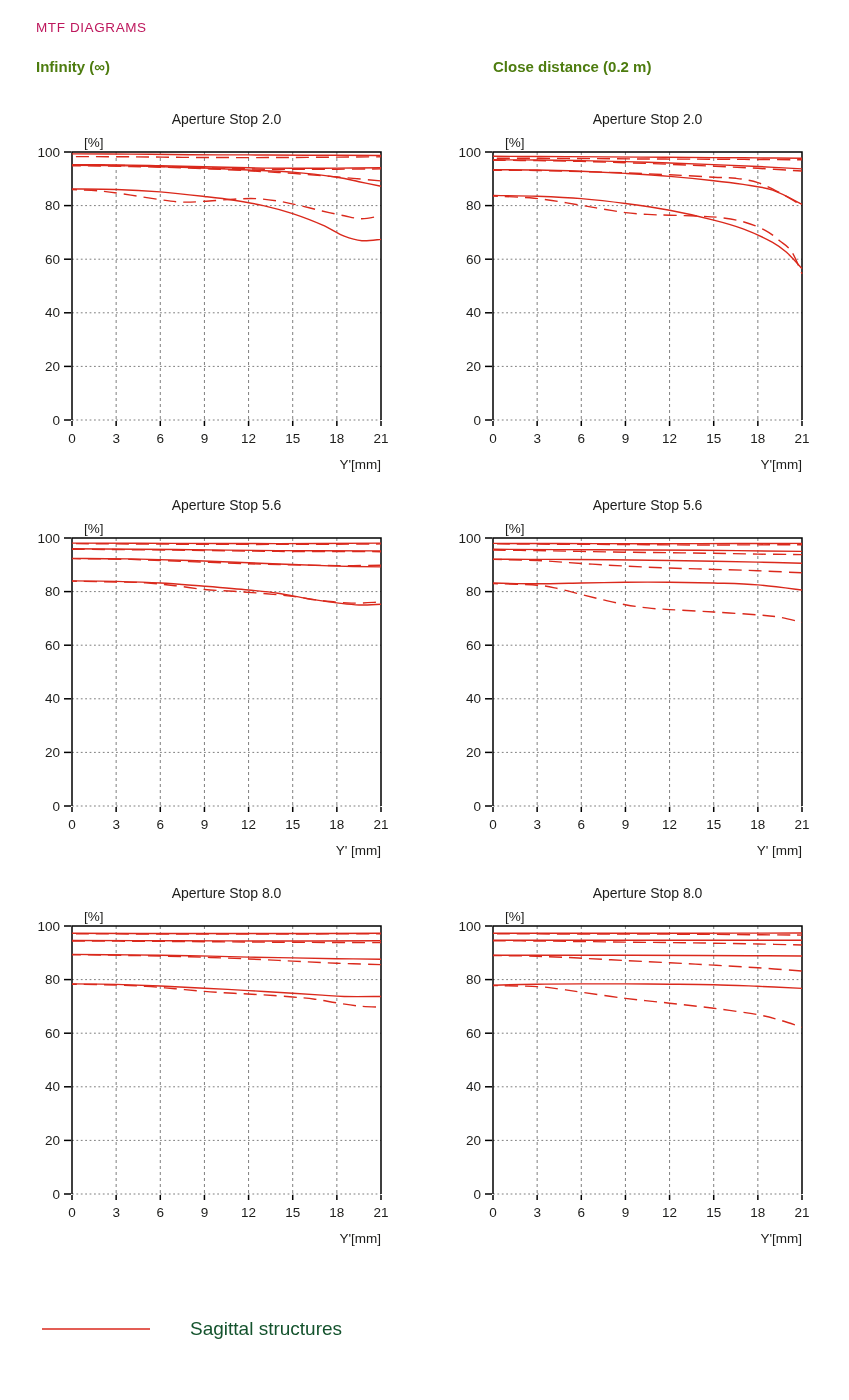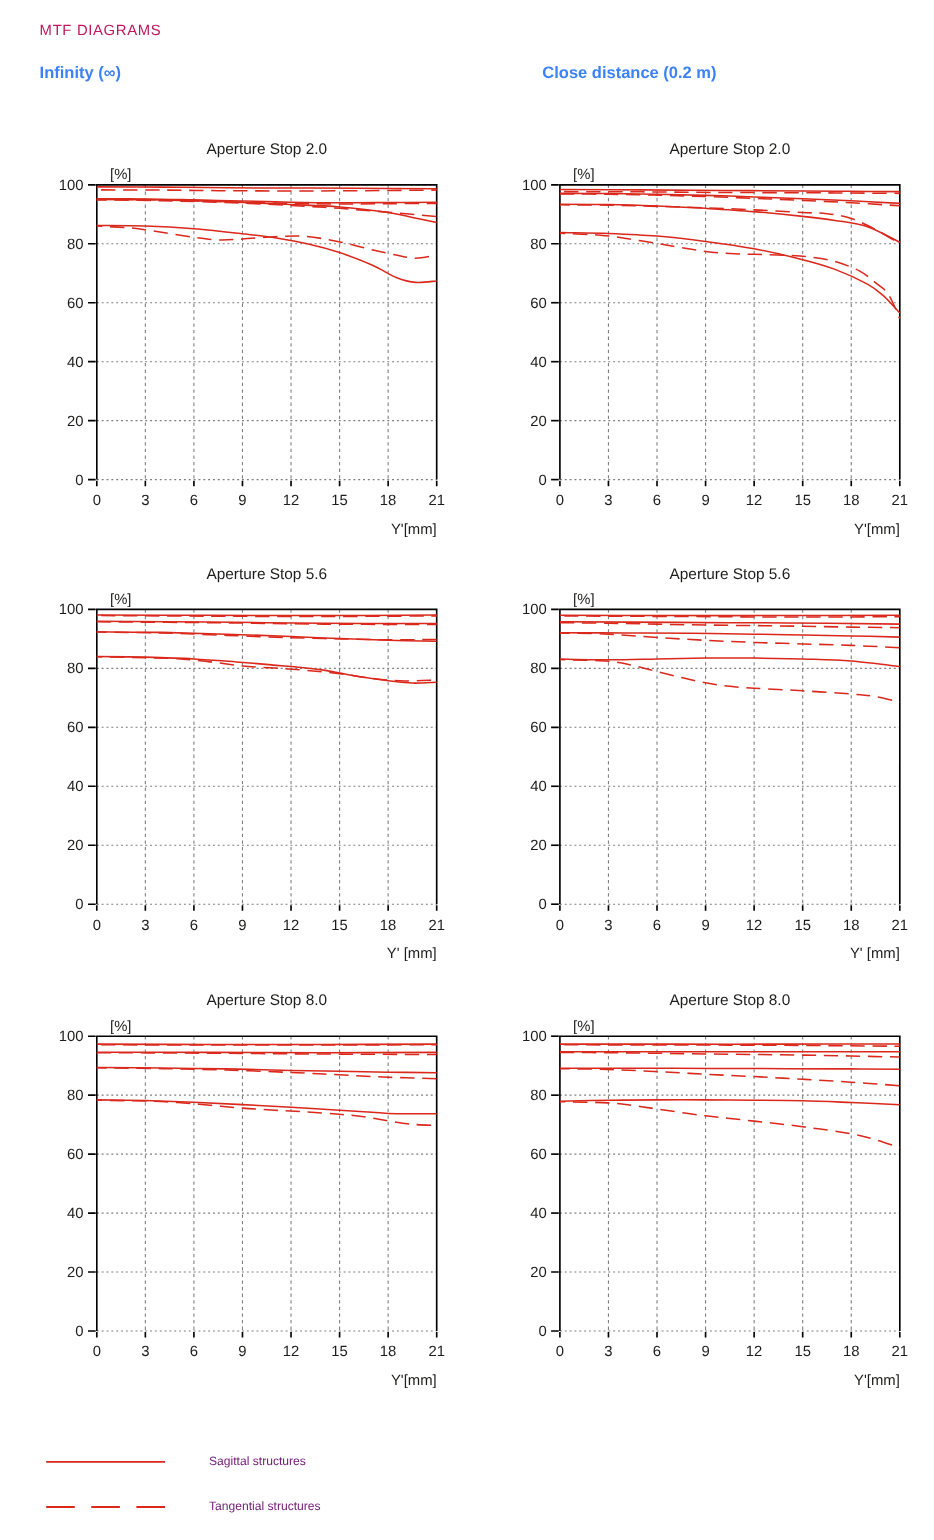--- a/index.html
+++ b/index.html
@@ -1,27 +1,27 @@
 <!DOCTYPE html>
 <html><head>
 <meta charset="utf-8">
 <style>
   html,body{margin:0;padding:0;background:#ffffff;}
   .page{position:relative;width:849px;height:1400px;background:#fff;overflow:hidden;
         font-family:"Liberation Sans","DejaVu Sans",sans-serif;color:#1d1d1b;}
   .page-title{position:absolute;left:36px;top:20px;font-size:13.5px;font-weight:400;
         letter-spacing:0.6px;color:#be185d;}
-  .col-head{position:absolute;top:58px;font-size:15px;font-weight:700;color:#3b82f6;}
+  .col-head{position:absolute;top:58px;font-size:15px;font-weight:700;color:#4d7c0f;}
   .col-head.left{left:36px;}
   .col-head.right{left:493px;}
-  figure.chart{position:absolute;margin:16px;padding:0;width:420px;height:372px;}
+  figure.chart{position:absolute;margin:0;padding:0;width:420px;height:372px;}
   .legend{position:absolute;left:40px;top:1308px;width:420px;}
   .legend-row{display:flex;align-items:center;height:41px;}
   .legend-swatch{width:120px;height:12px;flex:0 0 120px;}
-  .legend-label{margin-left:30px;font-size:11px;color:#701a75;}
+  .legend-label{margin-left:30px;font-size:19px;color:#14532d;}
 </style>
 </head>
 <body>
 
 <div class="page">
   <div class="page-title">MTF DIAGRAMS</div>
   <div class="col-head left">Infinity (∞)</div>
   <div class="col-head right">Close distance (0.2 m)</div>
 
   <figure class="chart" style="left:22px;top:106px;"><svg width="420" height="372" viewBox="0 0 420 372">
@@ -343,20 +343,14 @@
         <text x="359" y="363" font-size="13.5" text-anchor="end" fill="#1d1d1b" font-family="&quot;Liberation Sans&quot;,&quot;DejaVu Sans&quot;,sans-serif" font-weight="400">Y'[mm]</text>
       </svg></figure>
 
   <div class="legend">
     <div class="legend-row">
       <svg class="legend-swatch" width="120" height="12" viewBox="0 0 120 12">
         <line x1="2" y1="6" x2="110" y2="6" stroke="#da291c" stroke-width="1.6"></line>
       </svg>
       <span class="legend-label">Sagittal structures</span>
     </div>
-    <div class="legend-row">
-      <svg class="legend-swatch" width="120" height="12" viewBox="0 0 120 12">
-        <line x1="2" y1="6" x2="110" y2="6" stroke="#da291c" stroke-width="1.6" stroke-dasharray="26 15"></line>
-      </svg>
-      <span class="legend-label">Tangential structures</span>
-    </div>
   </div>
 </div>
 
 </body></html>

